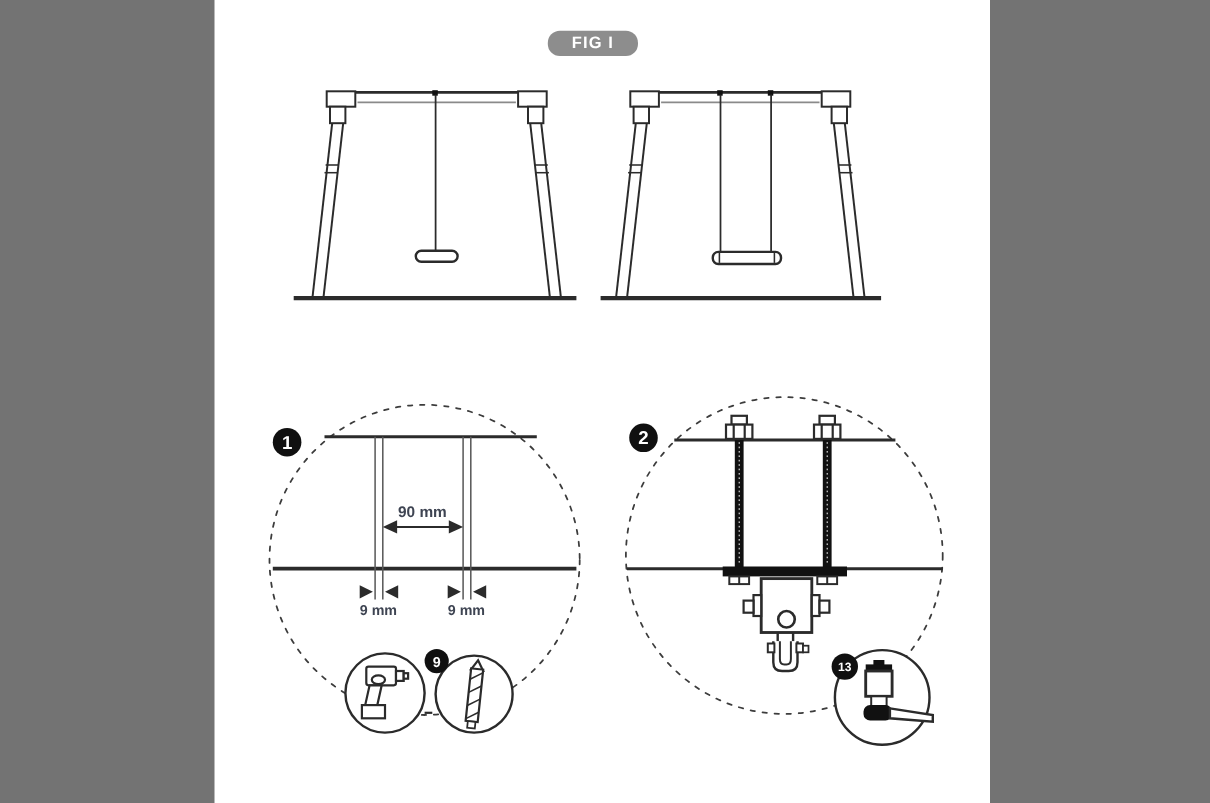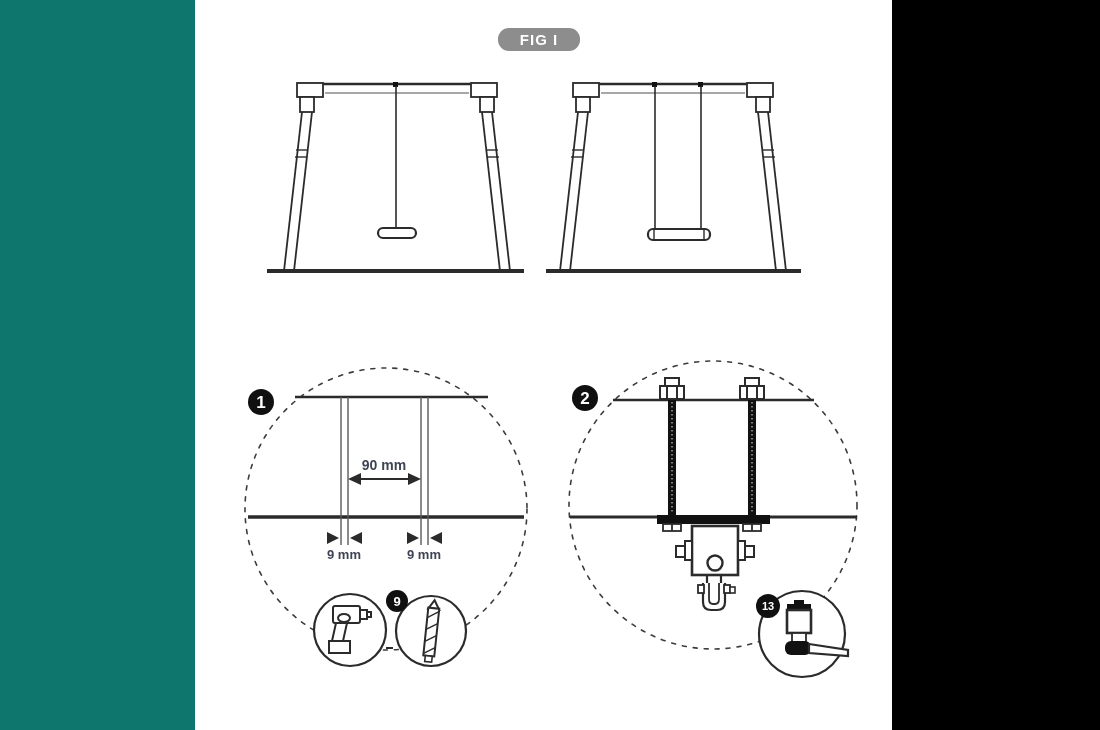--- a/index.html
+++ b/index.html
@@ -1,16 +1,16 @@
 <!DOCTYPE html>
 <html><head>
 <meta charset="utf-8">
 <style>
   html,body{margin:0;padding:0;background:#000;}
-  .screen{position:relative;width:892px;height:730px;background:#0f766e;overflow:hidden;
+  .screen{position:relative;width:1100px;height:730px;background:#737373;overflow:hidden;
           font-family:"Liberation Sans",sans-serif;}
   .canvas{position:absolute;left:195px;top:0;width:705px;height:730px;background:#ffffff;}
   .fig-badge{position:absolute;left:498px;top:28px;width:82px;height:23px;background:#8d8d8d;
              border-radius:11px;color:#fff;font-weight:bold;font-size:15px;letter-spacing:1px;
              display:flex;align-items:center;justify-content:center;}
   svg.art{position:absolute;left:0;top:0;}
   svg text{font-family:"Liberation Sans",sans-serif;}
   .dim-text{fill:#3e4452;font-size:14px;font-weight:600;}
   .dim-text-sm{fill:#3e4452;font-size:13px;font-weight:600;}
   .badge-num{fill:#ffffff;font-weight:bold;text-anchor:middle;}

